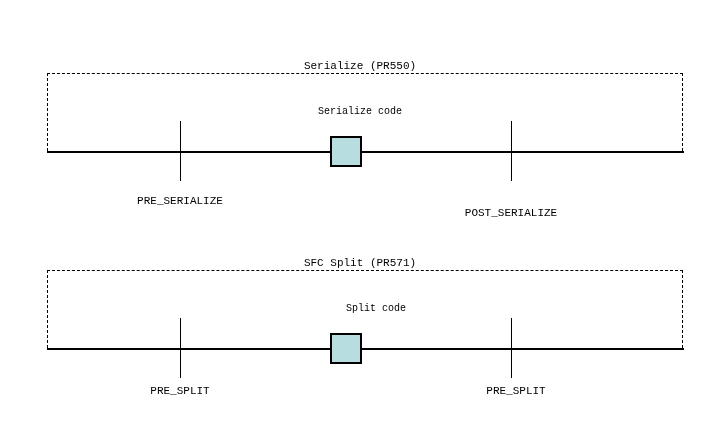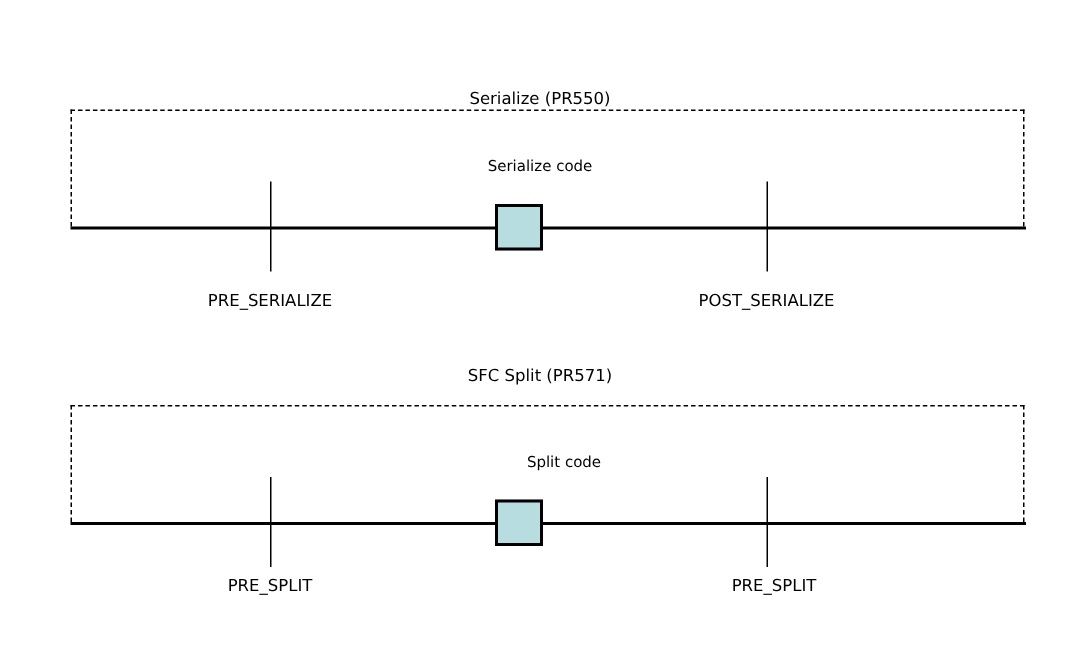--- a/index.html
+++ b/index.html
@@ -18,20 +18,21 @@
     -webkit-font-smoothing: none;
   }
 
   
   #diagram-canvas {
     position: absolute;
     left: 0;
     top: 0;
     width: 592px;
     height: 432px;
+    font-family: Liberation Mono, monospace;
   }
 
   
   .hook-diagram {
     position: absolute;
     left: 0;
     width: 720px;
   }
 
   
@@ -128,28 +129,28 @@
 
     <div class="code-label" style="top:105px; z-index:3;">
       <span>Serialize code</span>
     </div>
 
     <div class="code-block" style="left: 330px; top: 136px; background: rgb(184, 221, 224); z-index: 4; border-color: rgb(0, 0, 0);"></div>
 
     <div class="hook-label" style="left:180px; top:194px; z-index:3;">
       <span>PRE_SERIALIZE</span>
     </div>
-    <div class="hook-label" style="left:511px; top:194px; z-index:3;">
+    <div class="hook-label" style="left:511px; top:206px; z-index:3;">
       <span>POST_SERIALIZE</span>
     </div>
   </div>
 
   <div class="hook-diagram" style="top:0px;">
 
-    <div class="scope-title" style="top:244px; z-index:3;">
+    <div class="scope-title" style="top:256px; z-index:3;">
       <span>SFC Split (PR571)</span>
     </div>
 
     <div class="scope-box" style="top:270px; height:78px; z-index:1;"></div>
 
     <div class="hook-tick" style="left:180px; top:318px; z-index:2;"></div>
     <div class="hook-tick" style="left:511px; top:318px; z-index:2;"></div>
 
     <div class="timeline" style="top:348px; z-index:2;"></div>
 

